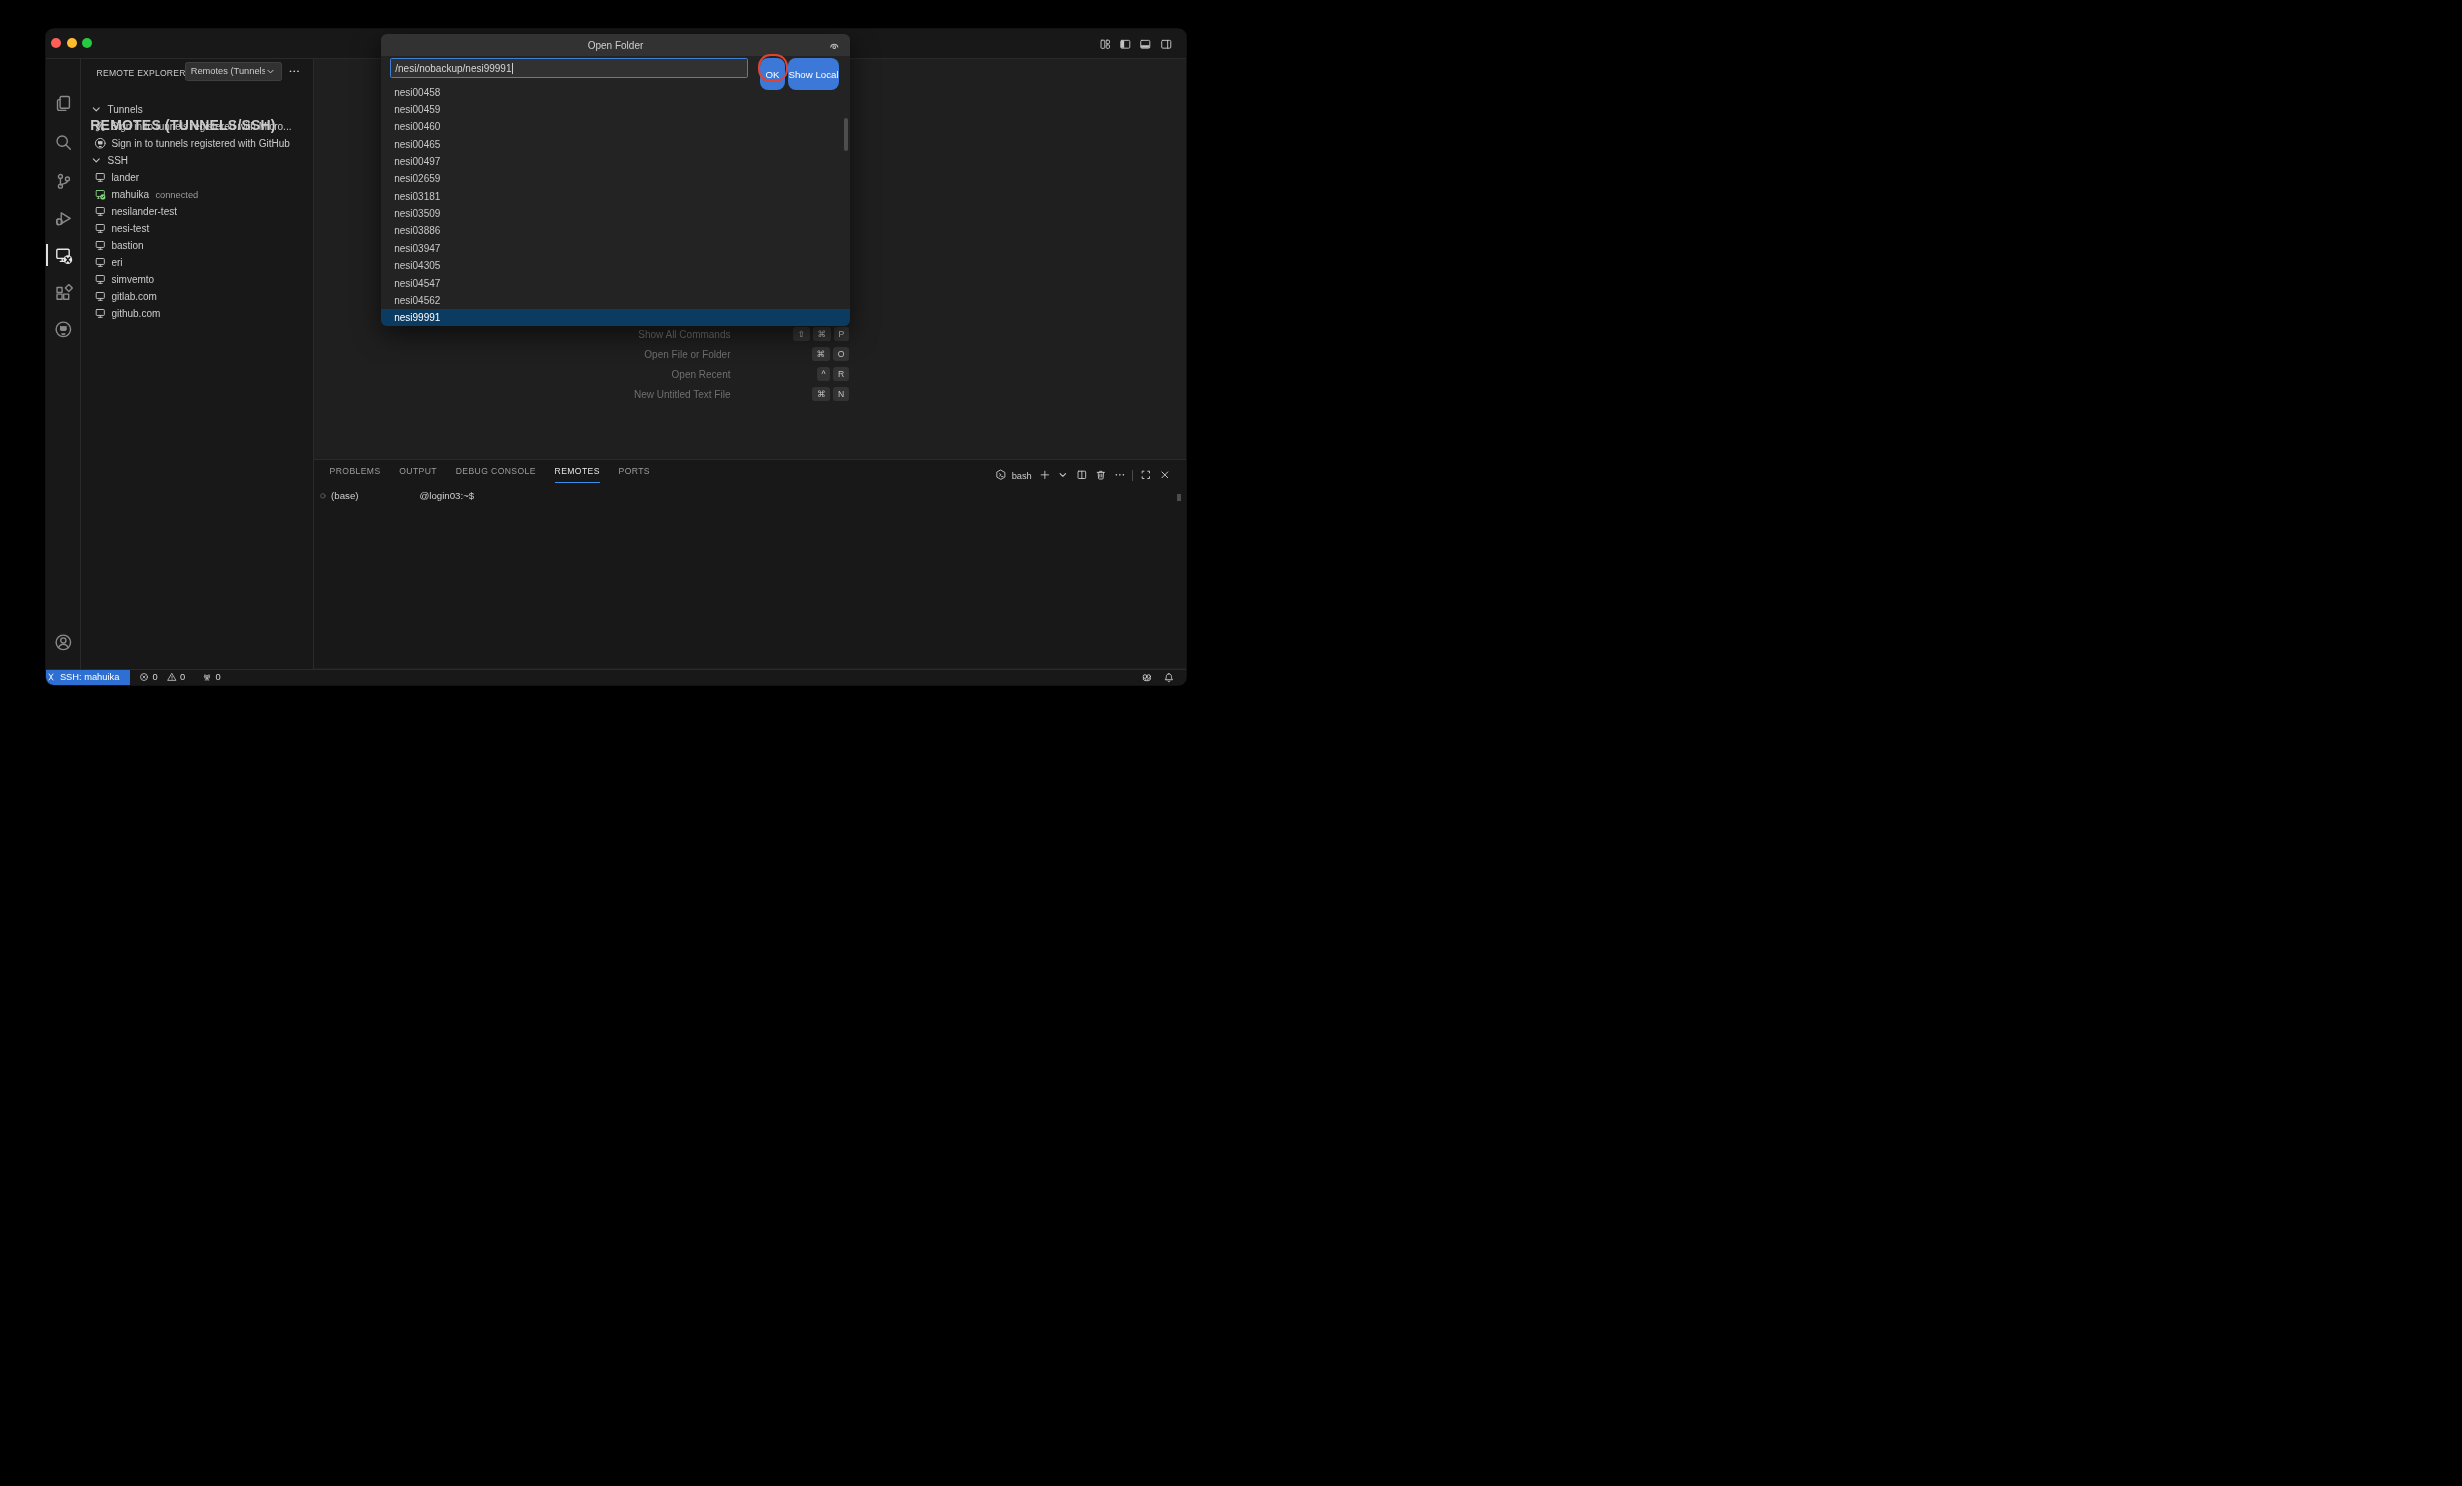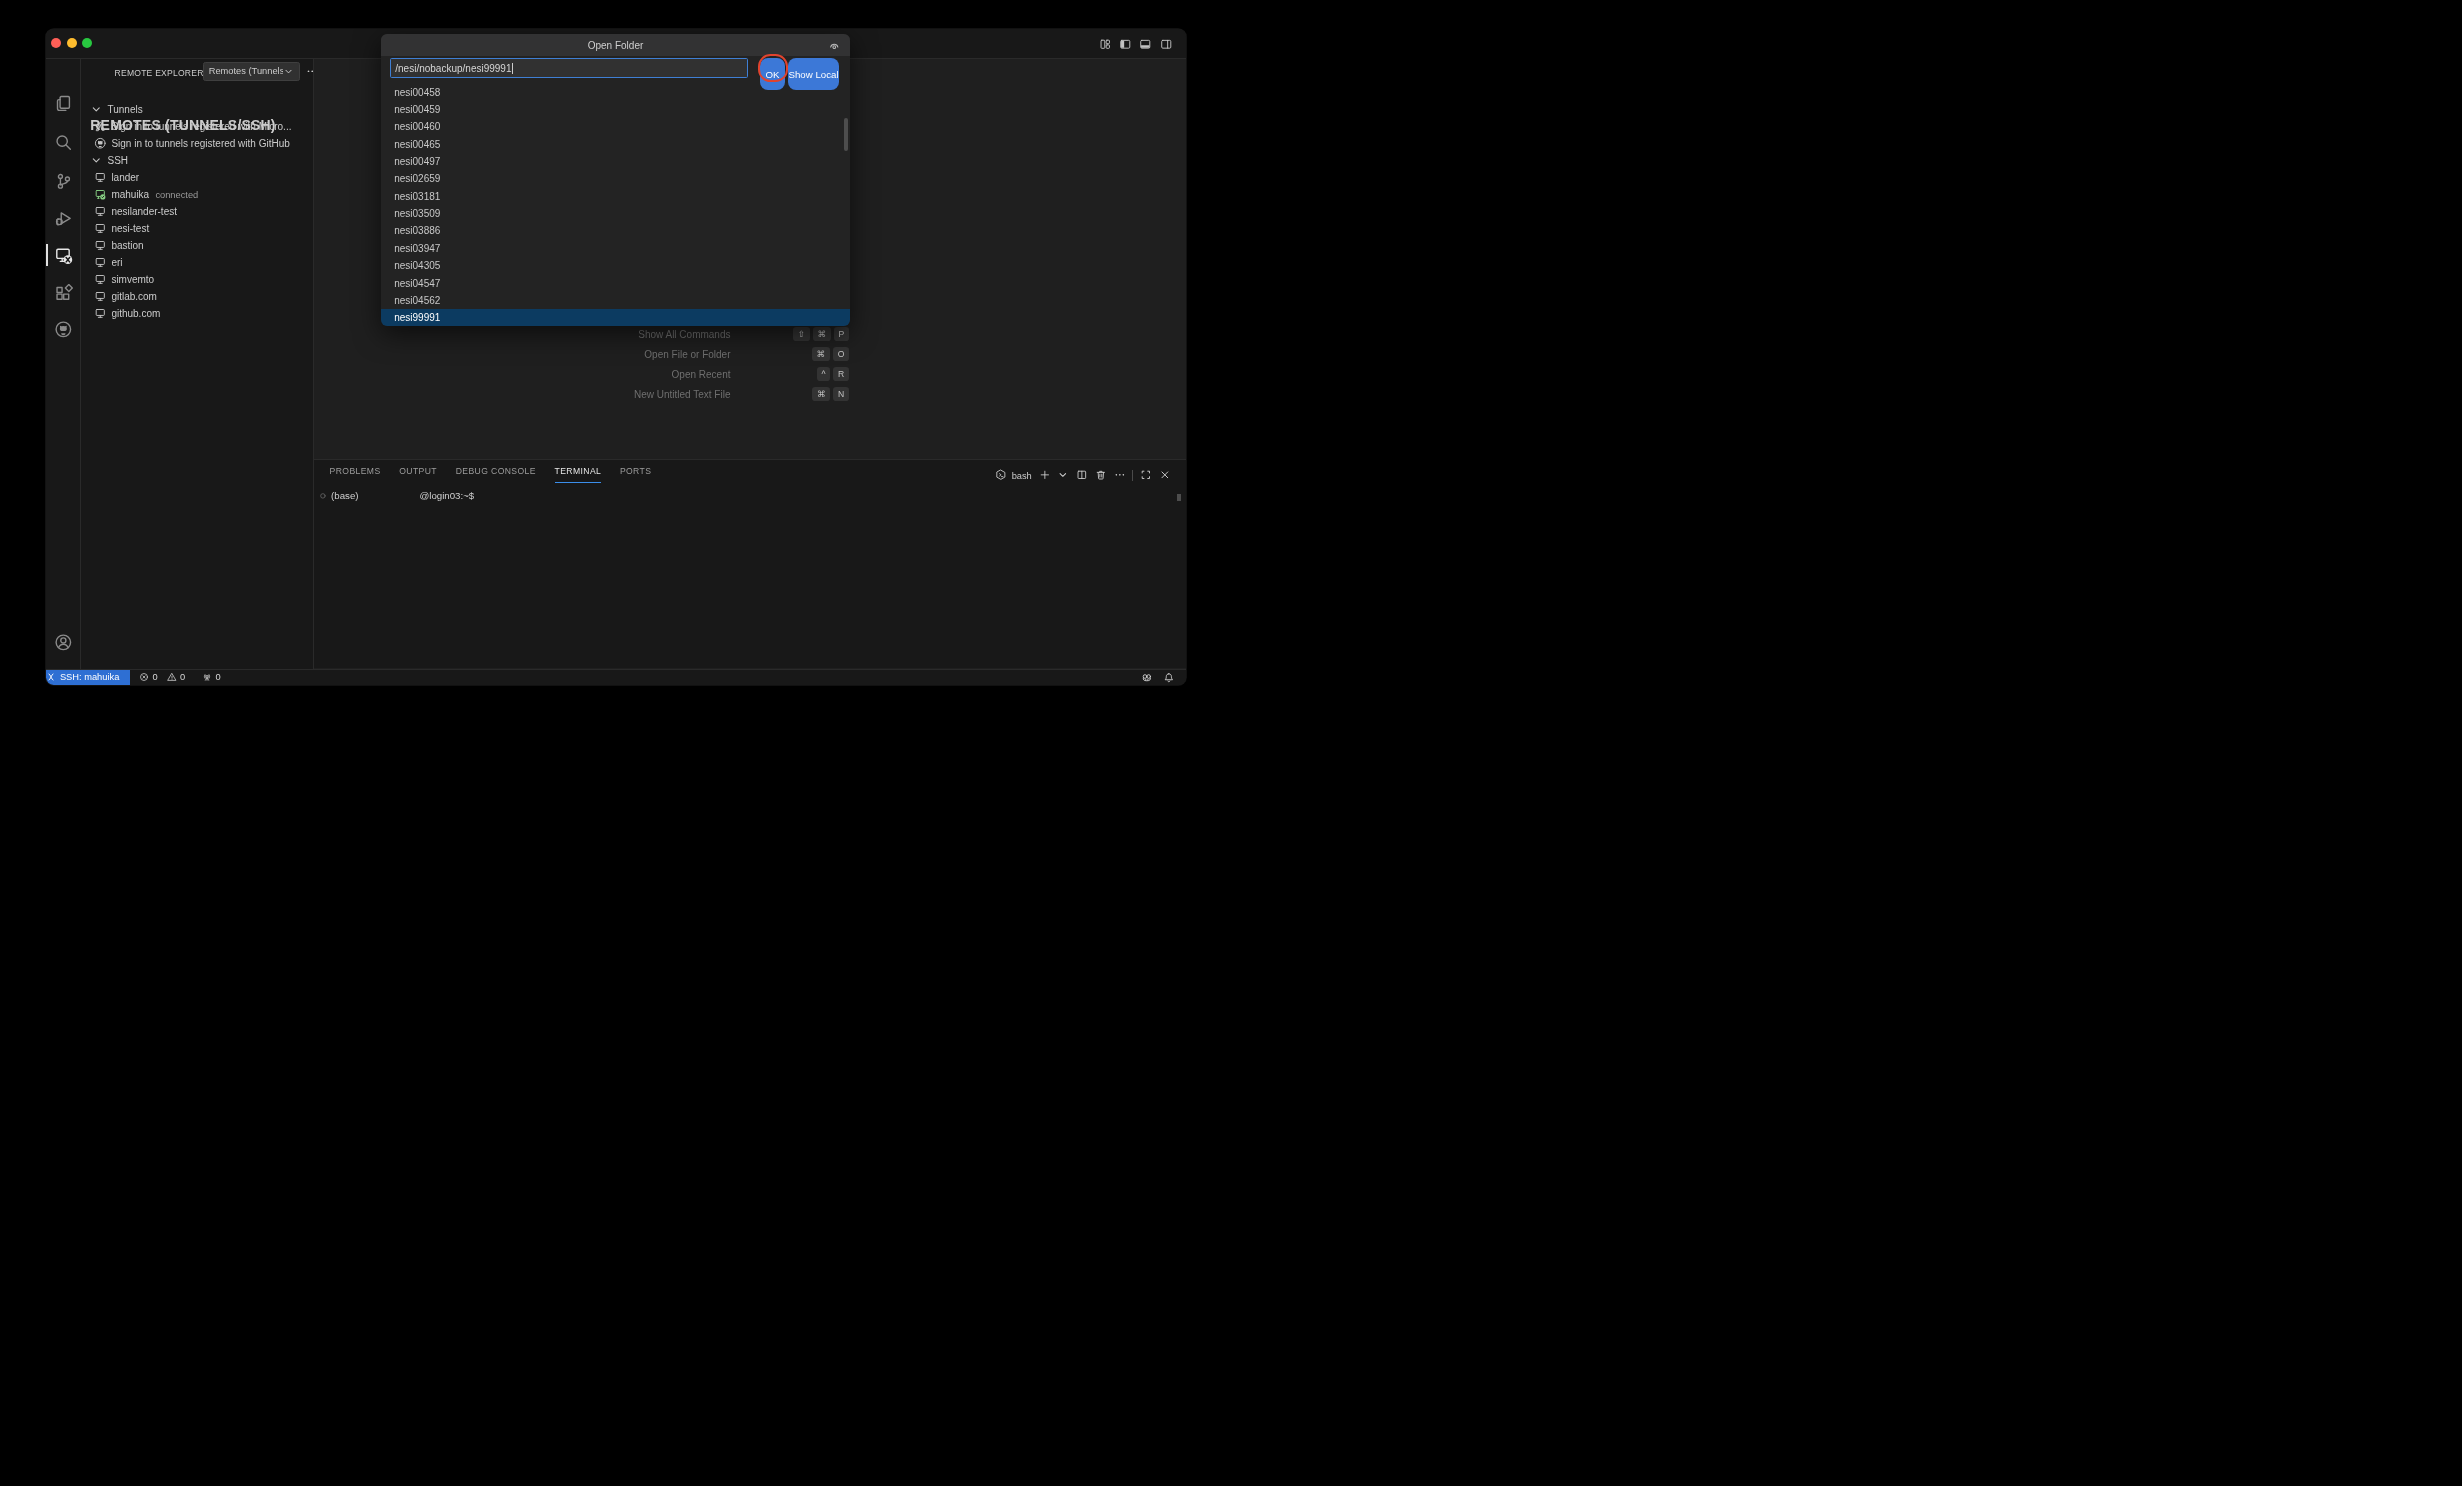--- a/index.html
+++ b/index.html
@@ -15,21 +15,21 @@
   .layout-icons{position:absolute;right:14px;top:8.6px;display:flex;gap:7.8px;}
   .layout-icons .ic{width:12.5px;height:12.5px;color:#c4c4c4;}
   
   .activitybar{position:absolute;left:0;top:30px;width:35px;height:610px;background:#181818;border-right:0.8px solid #2a2a2a;}
   .act-item{position:absolute;left:0;width:35px;height:22px;display:flex;align-items:center;justify-content:center;color:#8a8a8a;}
   .act-item .ic{width:18.7px;height:18.7px;}
   .act-item.active{color:#e7e7e7;}
   .act-item.active::before{content:"";position:absolute;left:0;top:0;width:1.6px;height:22px;background:#e0e0e0;}
   
   .sidebar{position:absolute;left:35px;top:30px;width:233px;height:610px;background:#181818;border-right:0.8px solid #2a2a2a;}
-  .sb-header{position:absolute;left:18px;top:0;width:100%;height:27px;}
+  .sb-header{position:absolute;left:0;top:0;width:100%;height:27px;}
   .sb-title{position:absolute;left:15.6px;top:8.6px;font-size:8.6px;color:#cccccc;letter-spacing:0.2px;}
   .sb-dropdown{position:absolute;left:104px;top:3.1px;width:97px;height:18.7px;background:#313131;border:0.8px solid #3f3f3f;
                border-radius:2.3px;color:#cccccc;font-size:9.3px;display:flex;align-items:center;padding:0 4.7px;}
   .sb-dropdown .lbl{flex:1;white-space:nowrap;overflow:hidden;}
   .sb-dropdown .ic{width:11px;height:11px;color:#cccccc;flex:none;}
   .sb-more{position:absolute;left:205px;top:3.9px;width:15.6px;height:17px;color:#cccccc;display:flex;align-items:center;justify-content:center;}
   .sb-more .ic{width:12.5px;height:12.5px;}
   .sb-section{position:absolute;left:9.3px;top:58px;font-size:14px;font-weight:bold;color:#cccccc;letter-spacing:0.2px;}
   .tree{position:absolute;left:0;top:42px;width:100%;}
   .tree-row{height:17px;display:flex;align-items:center;color:#cccccc;font-size:10px;}
@@ -423,21 +423,21 @@
           <div class="qp-row selected">nesi99991</div>
         </div>
       <div class="qd-scroll"></div>
     </div>
 
     <div class="panel">
       <div class="panel-tabs" id="paneltabs">
           <span class="panel-tab">PROBLEMS</span>
           <span class="panel-tab">OUTPUT</span>
           <span class="panel-tab">DEBUG CONSOLE</span>
-          <span class="panel-tab active">TERMINAL</span>
+          <span class="panel-tab active">REMOTES</span>
           <span class="panel-tab">PORTS</span>
         </div>
       <div class="panel-toolbar">
         <span class="ic">
             <svg viewBox="0 0 16 16" fill="none" stroke="currentColor" stroke-width="1.2" stroke-linecap="round" stroke-linejoin="round">
               <path d="M8 1.6l5.5 3.1v6.4L8 14.2l-5.5-3.1V4.7z"></path>
               <path d="M6.2 6.4l2.2 1.6-2.2 1.6M8.8 10.4h2" stroke-width="1.1"></path>
             </svg>
           </span>
         <span class="shell-label">bash</span>

